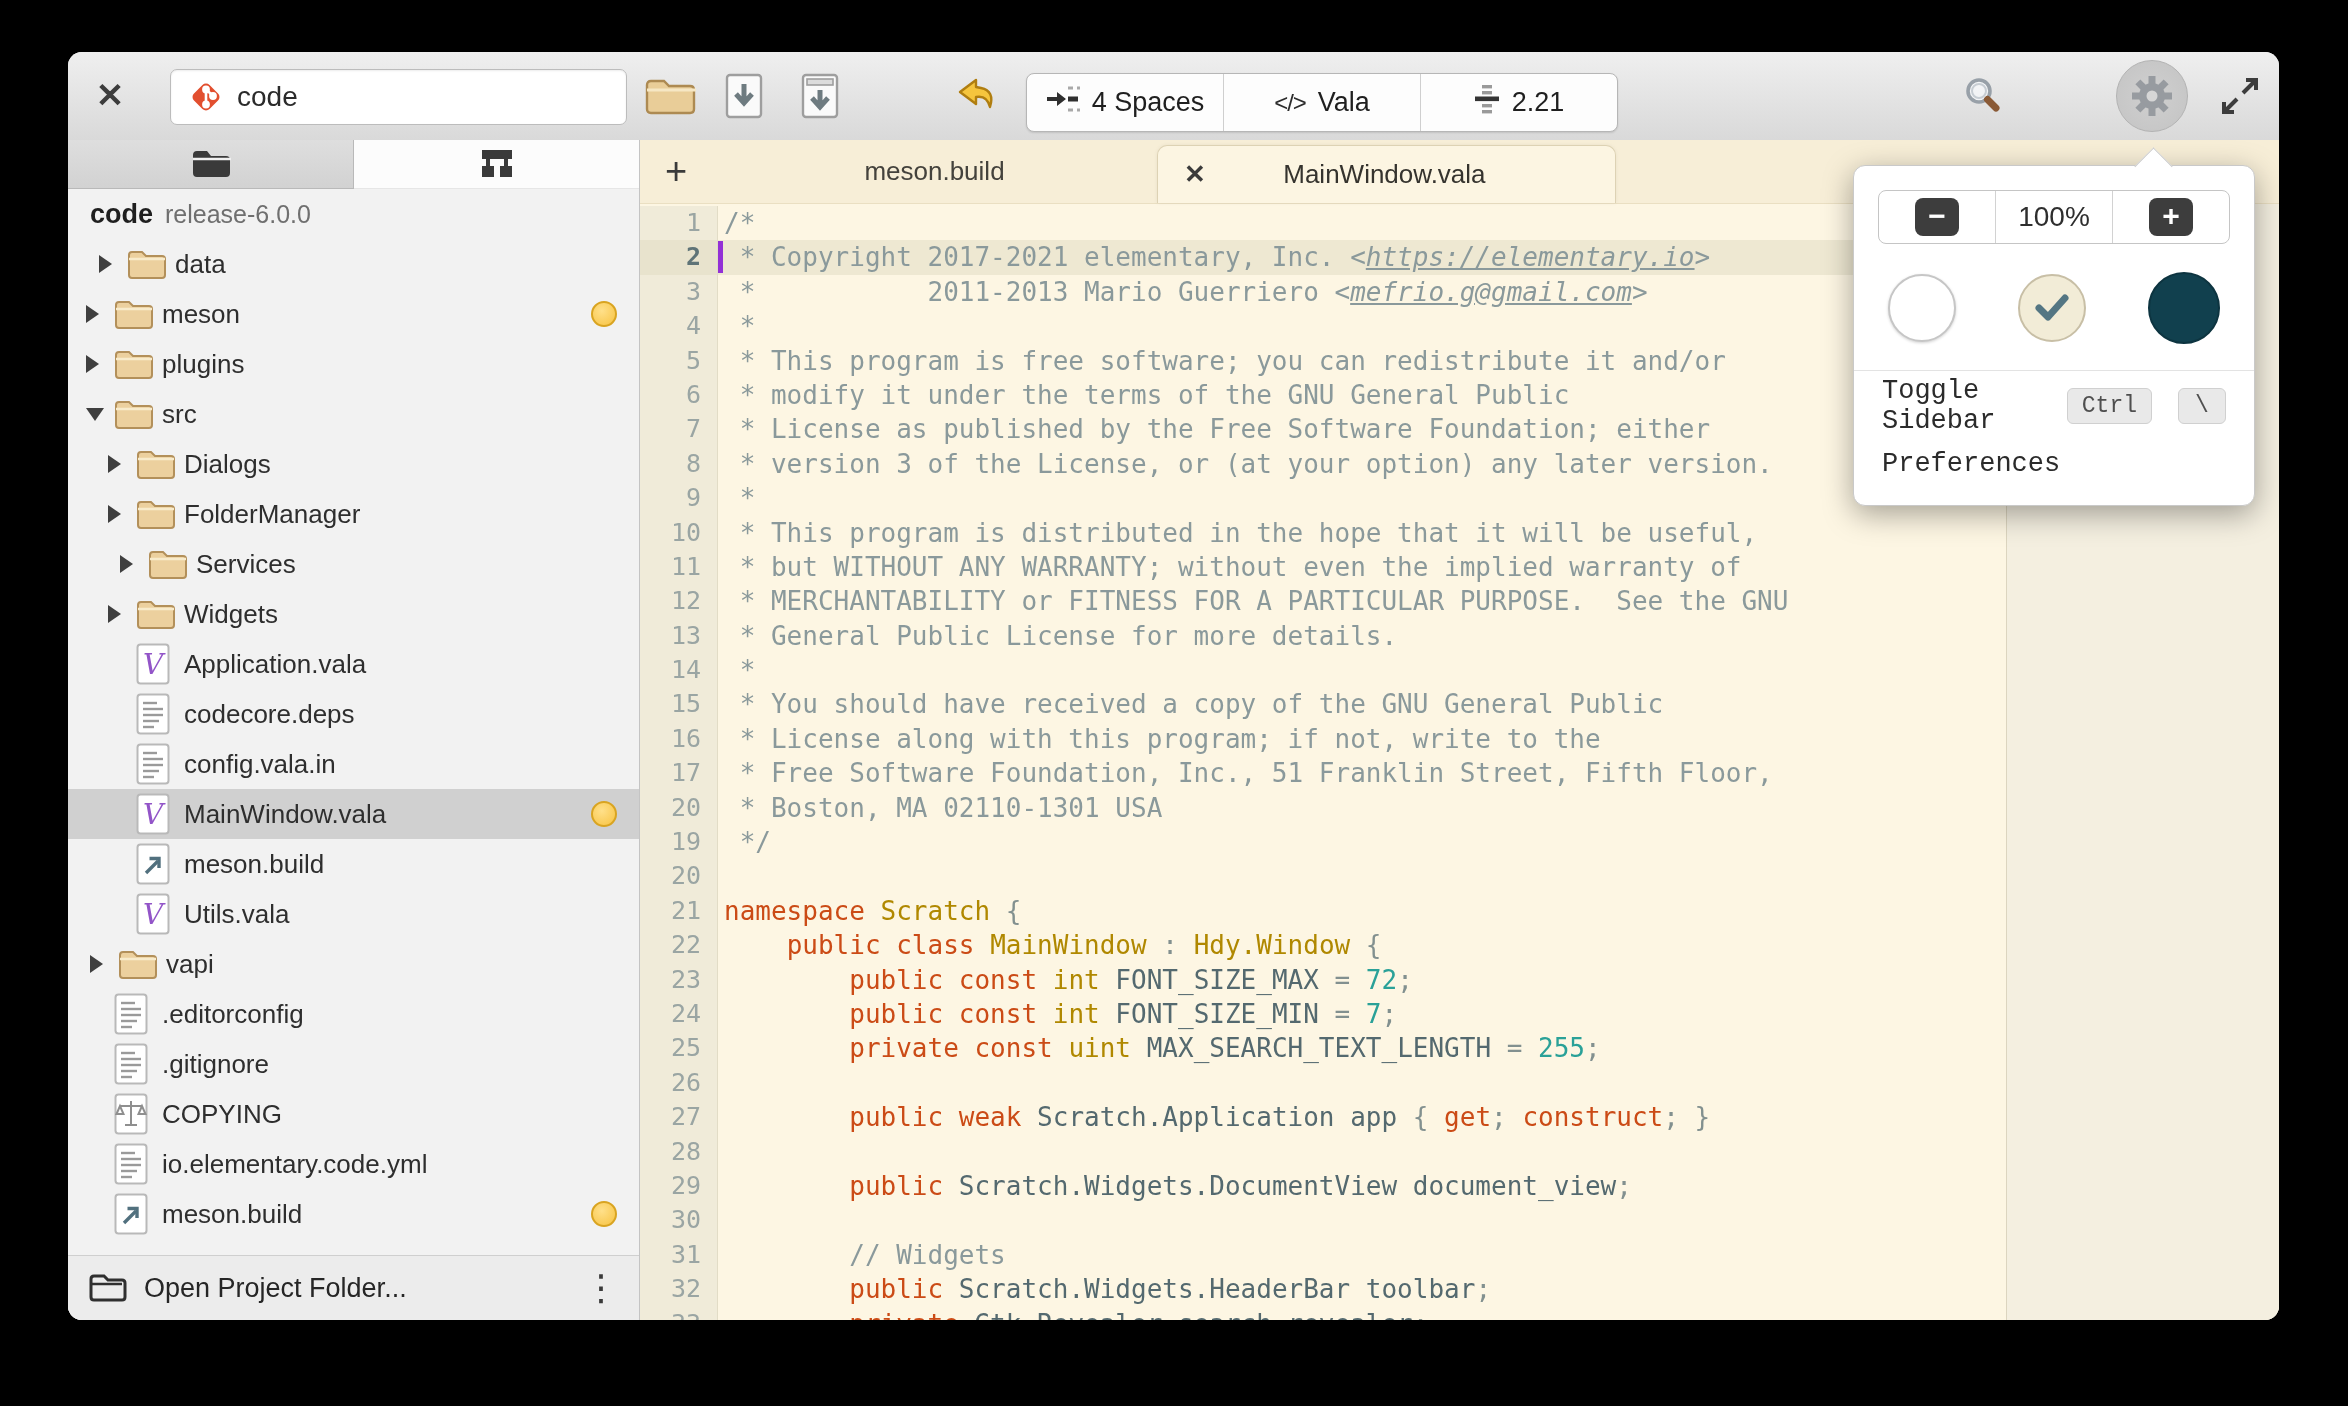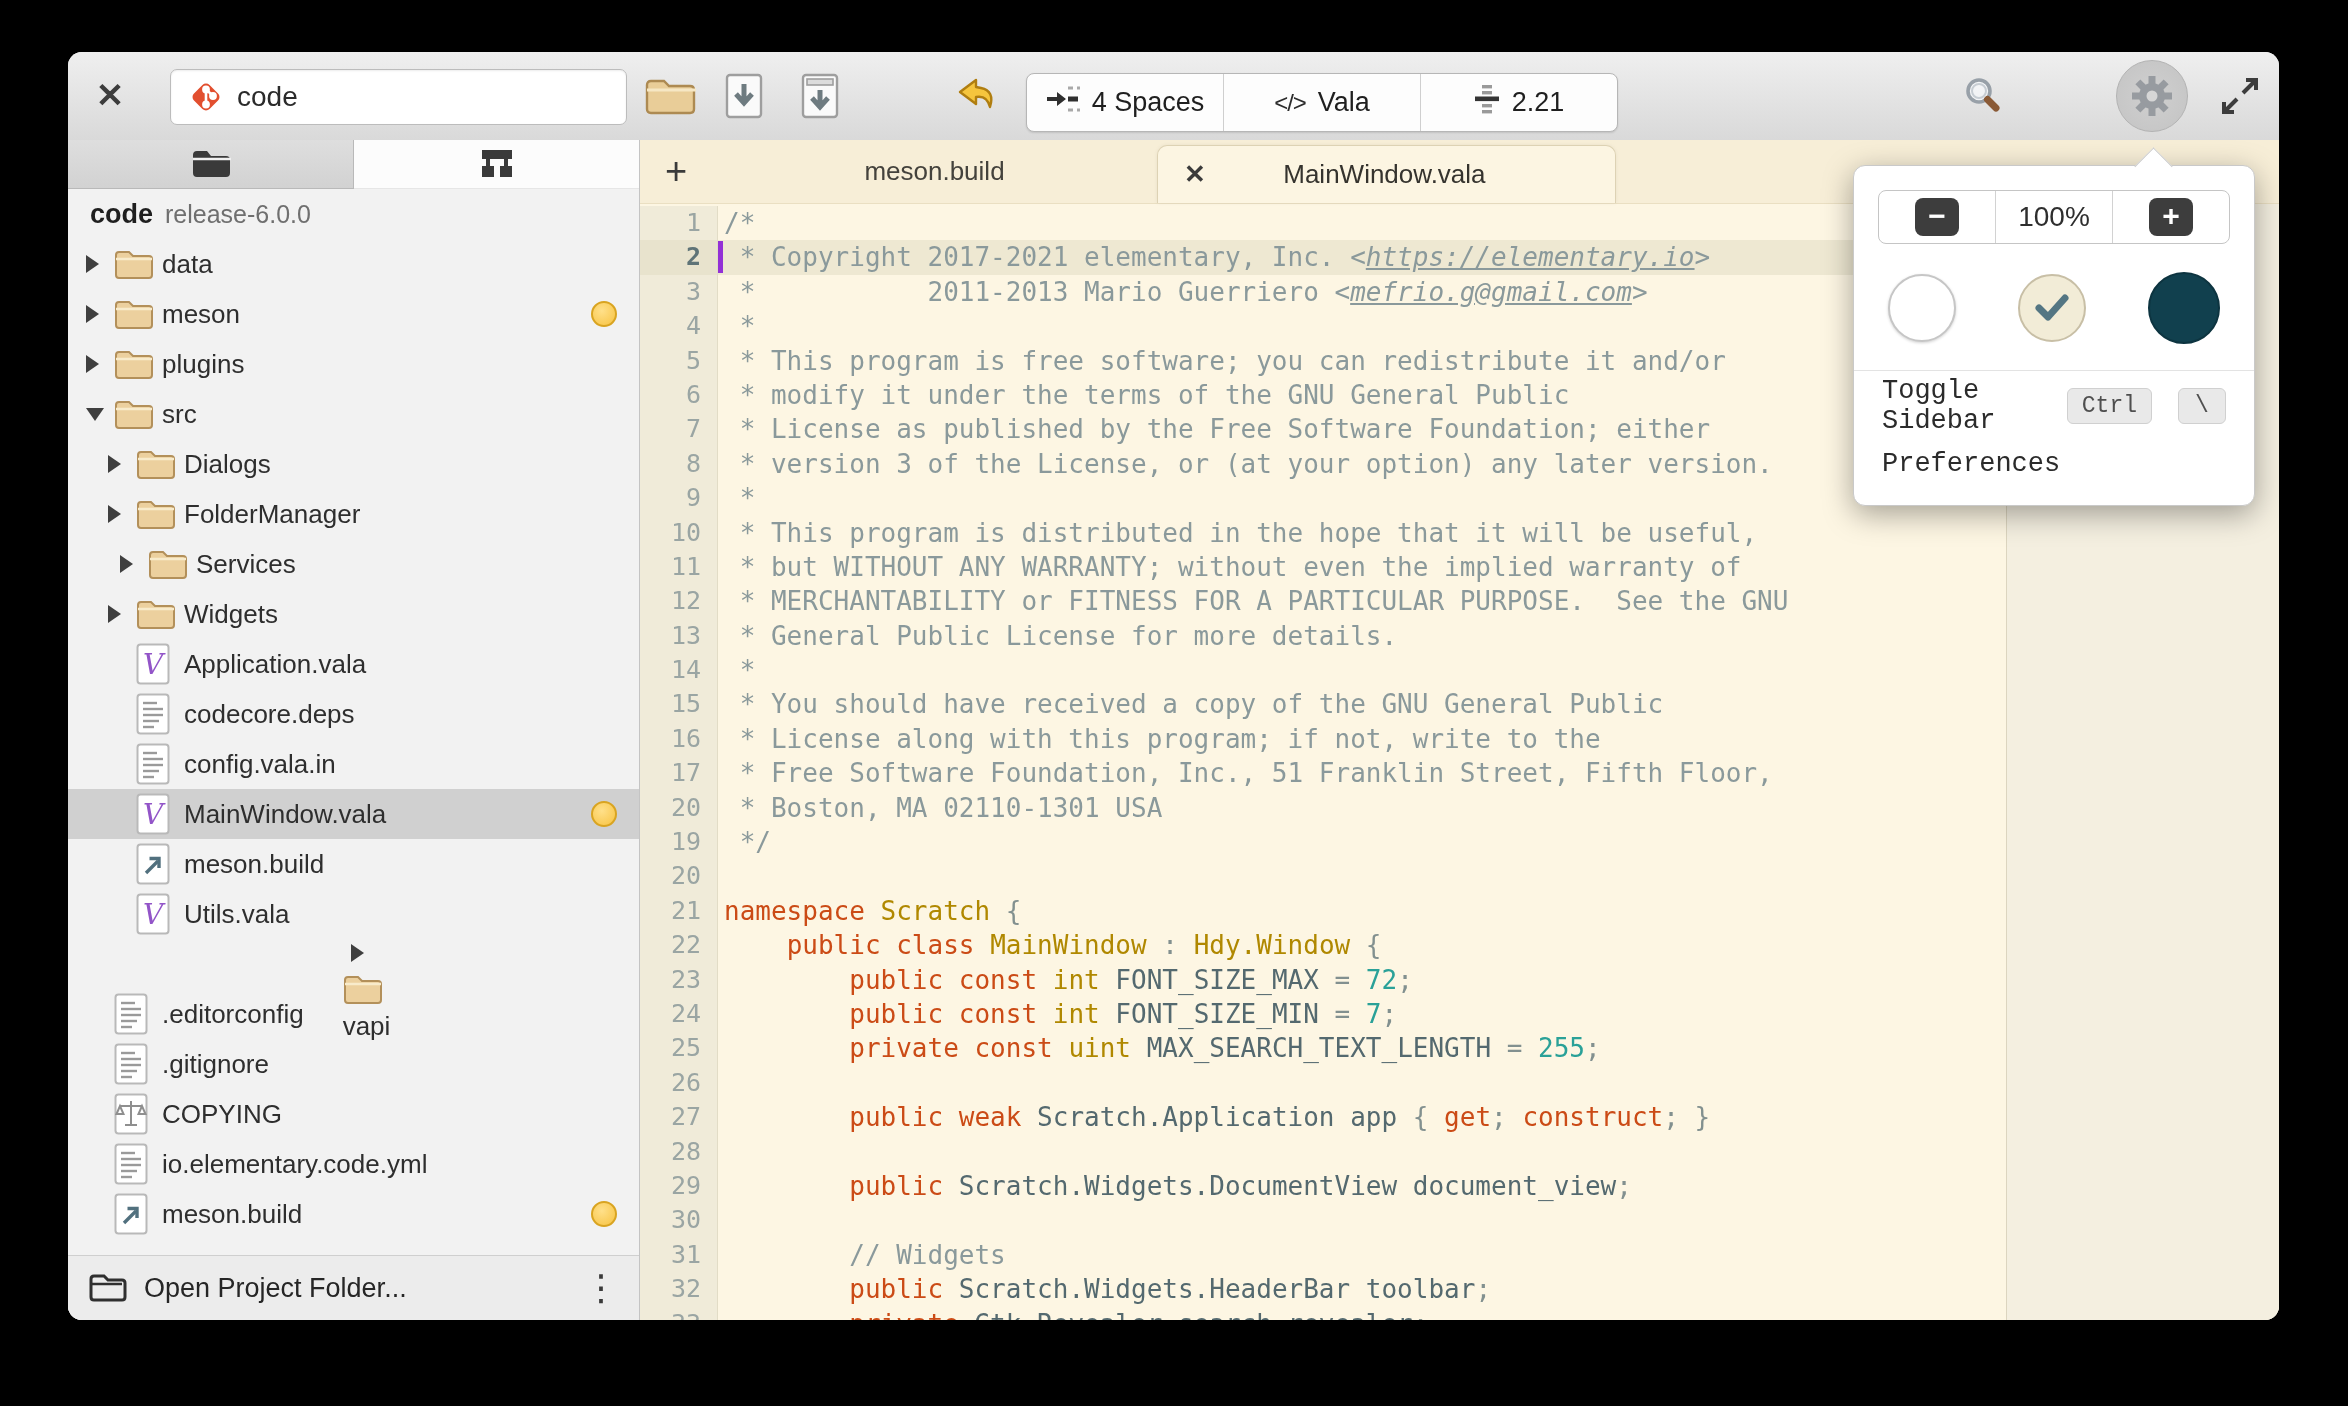--- a/index.html
+++ b/index.html
@@ -239,21 +239,21 @@
           <rect x="24" y="20" width="12" height="11" fill="#3a3a3a"></rect>
         </svg>
       </div>
     </div>
 
     <div class="tree" id="file-tree">
       <div class="proj-row">
         <span class="proj-name">code</span>
         <span class="proj-branch">release-6.0.0</span>
       </div>
-    <div class="trow" style="padding-left: 18px;">
+    <div class="trow" style="padding-left: 31px;">
           <span class="disc">
             <span class="tri-c"></span>
           </span>
           <span class="fi">
             <svg width="40" height="32" viewBox="0 0 40 32">
               <path d="M2 7 Q2 4 5 4 h10 l4 4 h16 q3 0 3 3 v16 q0 3-3 3 H5 Q2 30 2 27 Z" fill="#ecd09e" stroke="#b3905a" stroke-width="2"></path>
               <path d="M2 11 h36" stroke="#f8ebcb" stroke-width="2.4" fill="none"></path>
             </svg>
           </span>
           <span class="tlabel">data</span>
@@ -410,21 +410,21 @@
         <div class="trow" style="padding-left: 40px;">
           <span class="disc"></span>
           <span class="fi">
             <svg width="34" height="42" viewBox="0 0 34 42">
               <rect x="1.5" y="1.5" width="31" height="39" rx="3" fill="#fff" stroke="#b9b9b9" stroke-width="2"></rect>
               <text x="17" y="31" text-anchor="middle" font-family="DejaVu Serif, serif" font-style="italic" font-size="28" fill="#9254c8">V</text>
             </svg>
           </span>
           <span class="tlabel">Utils.vala</span>
         </div>
-        <div class="trow" style="padding-left: 22px; flex-direction: column;">
+        <div class="trow" style="padding-left: 22px;">
           <span class="disc">
             <span class="tri-c"></span>
           </span>
           <span class="fi">
             <svg width="40" height="32" viewBox="0 0 40 32">
               <path d="M2 7 Q2 4 5 4 h10 l4 4 h16 q3 0 3 3 v16 q0 3-3 3 H5 Q2 30 2 27 Z" fill="#ecd09e" stroke="#b3905a" stroke-width="2"></path>
               <path d="M2 11 h36" stroke="#f8ebcb" stroke-width="2.4" fill="none"></path>
             </svg>
           </span>
           <span class="tlabel">vapi</span>

